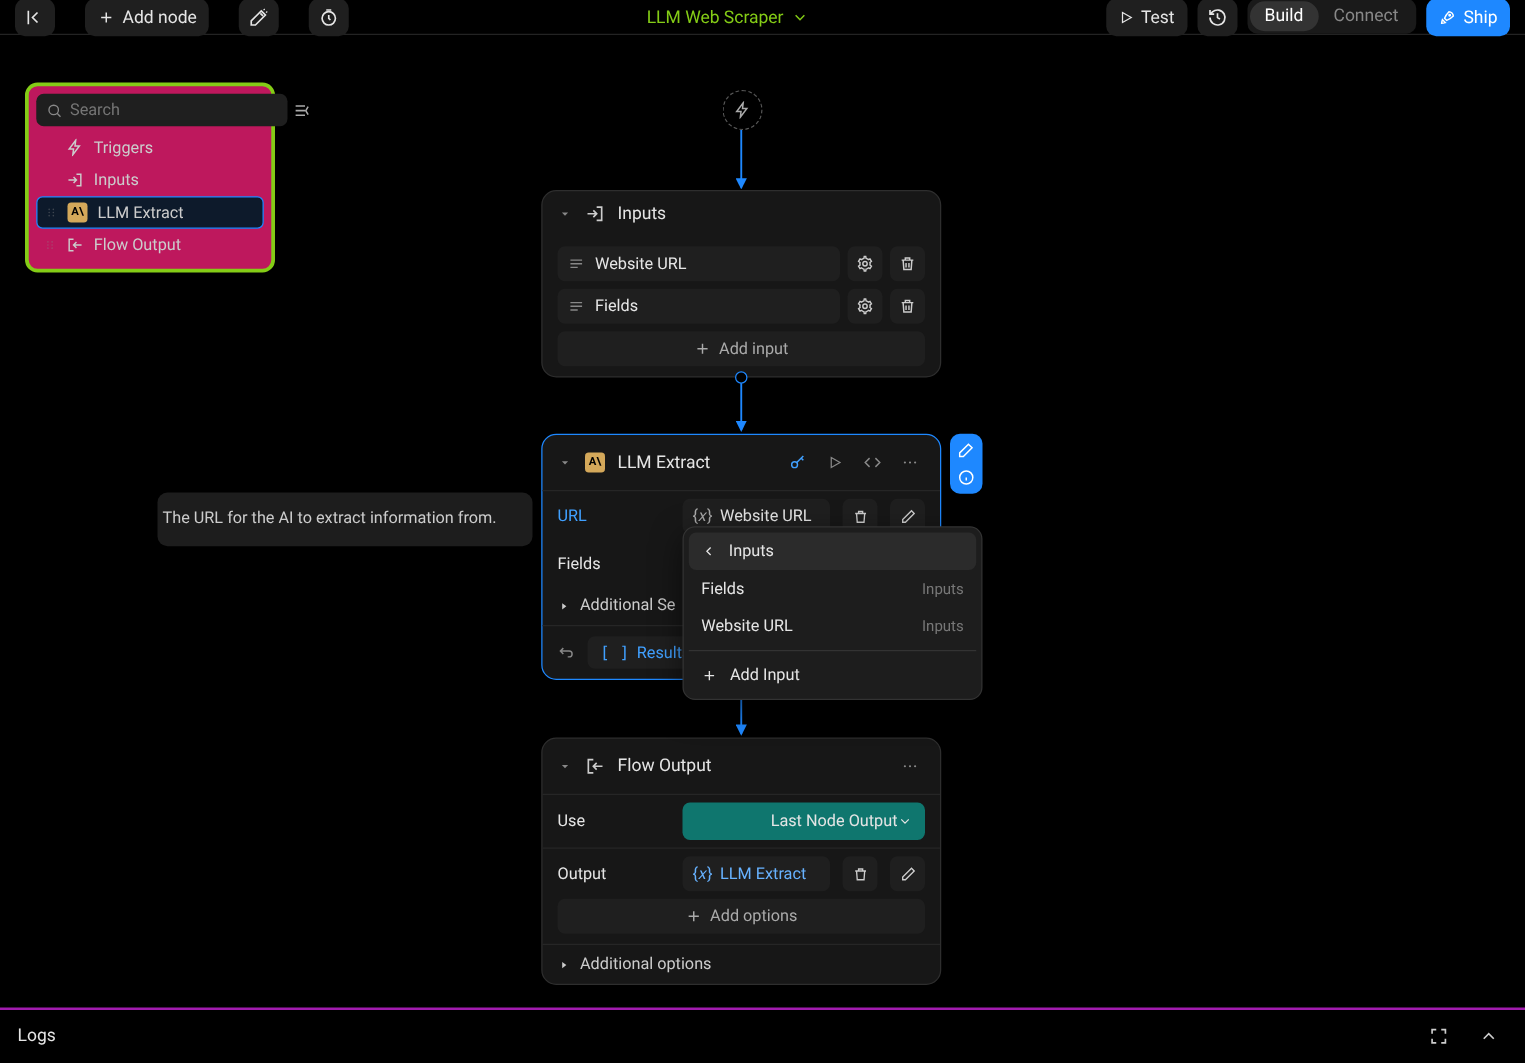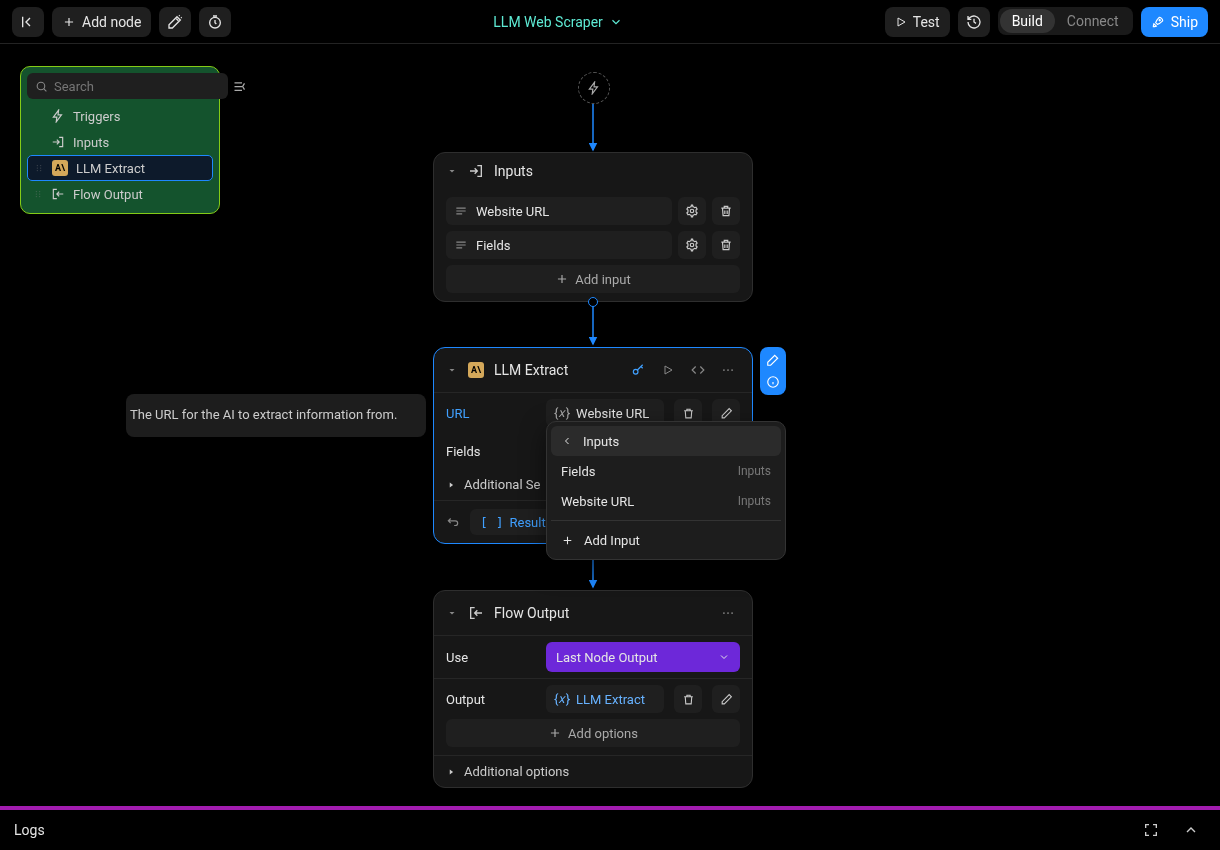--- a/index.html
+++ b/index.html
@@ -1,31 +1,31 @@
 <!DOCTYPE html>
 <html><head>
 <meta charset="utf-8">
 <style>
 *{box-sizing:border-box;margin:0;padding:0;font-family:-apple-system,BlinkMacSystemFont,'Segoe UI',Roboto,sans-serif}
 body{background:#000;color:#e5e5e5;font-size:14px;width:1220px;height:850px;overflow:hidden;position:relative}
 svg{display:block}
 
 
-.topbar{height:44px;display:flex;align-items:center;padding:0 12px;border-bottom:1px solid #232323;gap:8px}
+.topbar{height:28px;display:flex;align-items:center;padding:0 12px;border-bottom:1px solid #232323;gap:24px}
 .btn{background:#1f1f1f;border:none;color:#e5e5e5;border-radius:8px;height:30px;display:flex;align-items:center;gap:6px;padding:0 10px;cursor:pointer;font-size:14px}
 .btn.icon-only{width:32px;padding:0;justify-content:center}
-.title-center{flex:1;display:flex;justify-content:center;align-items:center;gap:6px;color:#5eead4}
+.title-center{flex:1;display:flex;justify-content:center;align-items:center;gap:6px;color:#84cc16}
 .right-group{display:flex;gap:8px;align-items:flex-start}
 .seg{display:flex;background:#1a1a1a;border-radius:8px;padding:2px}
 .seg .seg-item{padding:4px 12px;border-radius:12px;color:#888;cursor:pointer}
 .seg .seg-item.active{background:#333;color:#fff}
 .btn-ship{background:#1e88ff;color:#fff}
 
 
-.sidebar{position:absolute;left:20px;top:66px;width:200px;background:#14532d;border:1px solid #84cc16;border-radius:10px;padding:6px}
+.sidebar{position:absolute;left:20px;top:66px;width:200px;background:#be185d;border:3px solid #84cc16;border-radius:10px;padding:6px}
 .search-row{display:flex;gap:4px;align-items:center;margin-bottom:4px}
 .search-box{flex:1;display:flex;align-items:center;gap:6px;background:#1f1f1f;border-radius:6px;height:26px;padding:0 8px;color:#888}
 .search-input{background:none;border:none;color:#ccc;outline:none;flex:1;font-size:13px}
 .collapse-btn{width:26px;height:26px;background:none;border:none;display:flex;align-items:center;justify-content:center;cursor:pointer}
 .tree-item{display:flex;align-items:center;gap:8px;height:26px;border-radius:5px;padding:0 6px;cursor:pointer;color:#ccc;font-size:13px}
 .tree-item .drag{opacity:.4}
 .tree-item.sel{border:1px solid #1e88ff;background:#0d1a2b}
 .ai-badge{width:16px;height:16px;background:#d4a85a;border-radius:3px;font-size:9px;font-weight:bold;color:#000;display:flex;align-items:center;justify-content:center}
 
 
@@ -65,25 +65,25 @@
 .tooltip{position:absolute;left:126px;top:394px;width:300px;background:#1d1d1d;color:#ccc;border-radius:8px;padding:12px 4px;font-size:13px;line-height:1.45}
 
 
 .dropdown{position:absolute;left:546px;top:421px;width:240px;background:#1d1d1d;border:1px solid #333;border-radius:10px;padding:4px;box-shadow:0 8px 24px rgba(0,0,0,.5)}
 .dd-item{display:flex;align-items:center;gap:10px;height:30px;padding:0 10px;border-radius:6px;font-size:13px;cursor:pointer}
 .dd-item.head{background:#2b2b2b}
 .dd-item .sub{margin-left:auto;color:#777;font-size:12px}
 .dd-sep{height:1px;background:#333;margin:4px 0}
 
 
-.select-box{flex:1;display:flex;align-items:center;justify-content:space-between;background:#6d28d9;border-radius:6px;height:30px;padding:0 10px;font-size:13px;color:#e5e5e5}
+.select-box{flex:1;display:flex;align-items:center;justify-content:flex-end;background:#0f766e;border-radius:6px;height:30px;padding:0 10px;font-size:13px;color:#e5e5e5}
 .expand-row{display:flex;align-items:center;gap:8px;padding:8px 12px;color:#ccc;font-size:13px;cursor:pointer}
 
 
-.logs-bar{position:absolute;left:0;right:0;bottom:0;height:44px;border-top:4px solid #a21caf;display:flex;align-items:center;padding:0 14px;gap:10px}
+.logs-bar{position:absolute;left:0;right:0;bottom:0;height:44px;border-top:2px solid #a21caf;display:flex;align-items:center;padding:0 14px;gap:10px}
 .logs-title{flex:1;color:#e5e5e5}
 .logs-btn{width:30px;height:30px;background:none;border:none;color:#ccc;cursor:pointer;display:flex;align-items:center;justify-content:center}
 </style>
 </head>
 <body>
 
 <div class="topbar">
   <button class="btn icon-only">
     <svg width="16" height="16" viewBox="0 0 24 24" fill="none" stroke="currentColor" stroke-width="2">
         <path d="M15 6l-6 6 6 6M4 4v16"></path>

